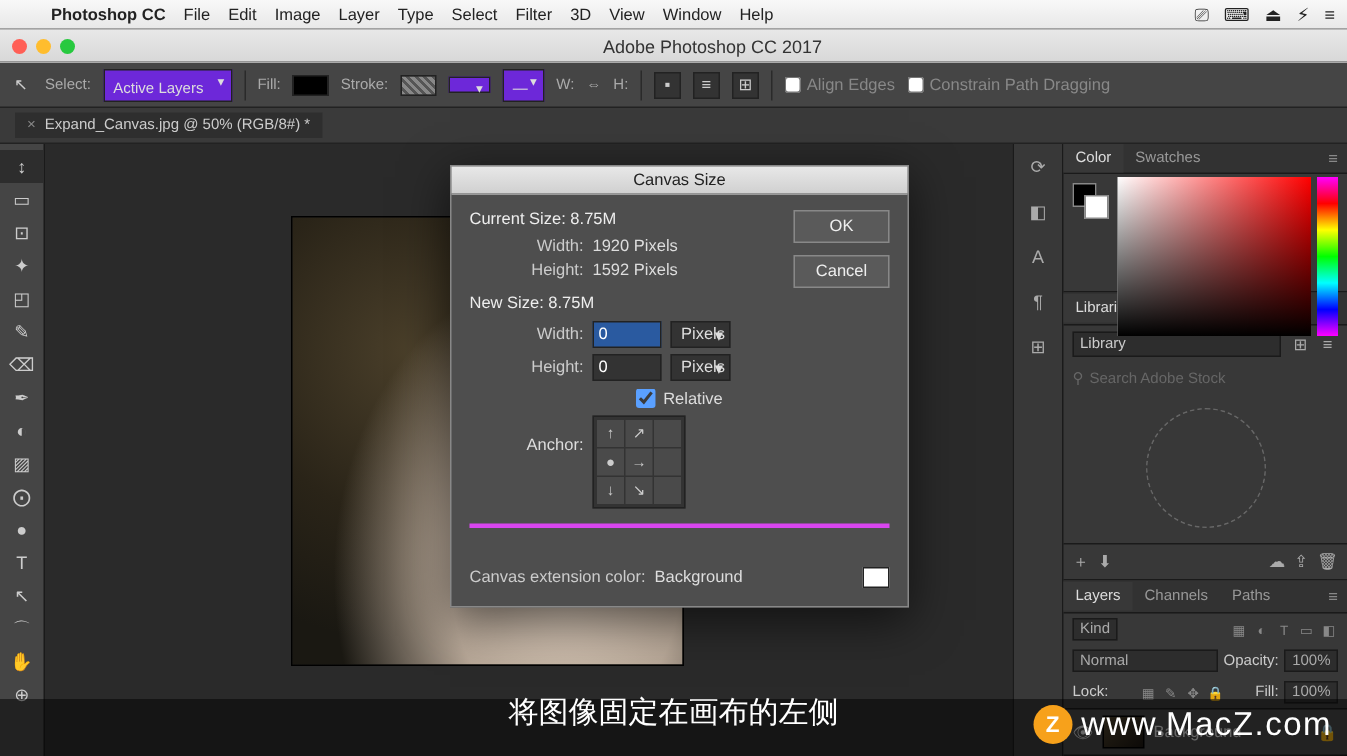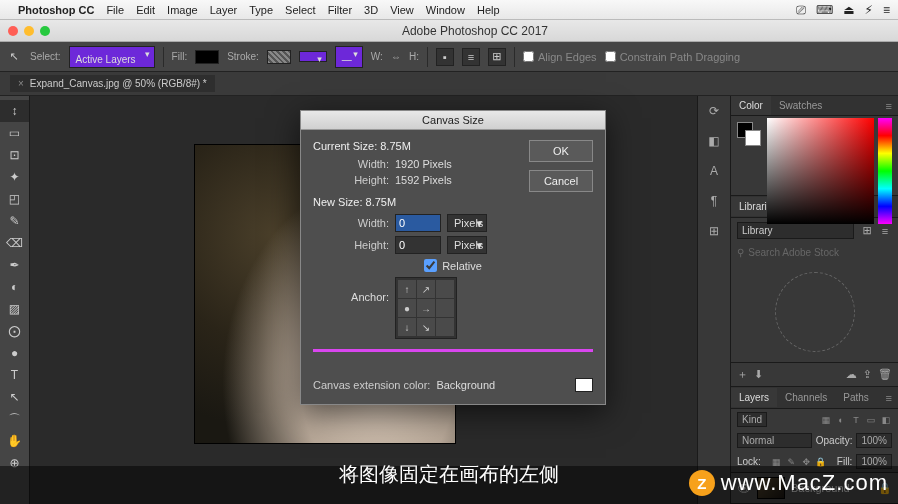--- a/index.html
+++ b/index.html
@@ -1,19 +1,19 @@
 <!DOCTYPE html>
 <html><head>
 <meta charset="utf-8">
 <style>
 * { margin:0; padding:0; box-sizing:border-box; font-family:"Helvetica Neue",Arial,sans-serif; }
 body { width:898px; height:504px; background:#2a2a2a; overflow:hidden; position:relative; font-size:11px; color:#ccc; }
 .mac-menubar { height:20px; background:linear-gradient(#f8f8f8,#e8e8e8); display:flex; align-items:center; padding:0 8px; color:#222; border-bottom:1px solid #bbb; }
 .mac-menubar .apple { font-size:14px; margin-right:10px; }
-.mac-menubar .app { font-weight:bold; margin-right:12px; }
+.mac-menubar .app { font-weight:bold; margin-right:12px;margin-left:16px; }
 .mac-menubar .menu-item { margin-right:12px; }
 .mac-menubar .right { margin-left:auto; display:flex; gap:10px; font-size:12px; }
 .win-title { height:22px; background:linear-gradient(#e8e8e8,#d8d8d8); display:flex; align-items:center; padding:0 8px; color:#333; border-bottom:1px solid #aaa; }
 .traffic { display:flex; gap:6px; margin-right:10px; }
 .dot { width:10px; height:10px; border-radius:50%; }
 .rd{background:#ff5f56}.yd{background:#ffbd2e}.gd{background:#27c93f}
 .win-title .title { flex:1; text-align:center; font-size:12px; }
 .options-bar { height:30px; background:#454545; display:flex; align-items:center; padding:0 6px; gap:8px; border-bottom:1px solid #222; }
 .tool-icon { width:16px; height:16px; display:inline-flex; align-items:center; justify-content:center; }
 .select-box { background:#6d28d9; border:1px solid #222; padding:7px 18px 2px 6px; position:relative; color:#ddd; font-size:10px; }
@@ -32,21 +32,21 @@
 .toolbar .tb { height:22px; display:flex; align-items:center; justify-content:center; color:#ccc; font-size:12px; }
 .toolbar .tb.sel { background:#2d2d2d; }
 .canvas-area { flex:1; position:relative; background:#2a2a2a; }
 .photo { position:absolute; left:164px; top:48px; width:262px; height:300px; background:
   radial-gradient(ellipse at 70% 80%, #d8c8b8 0%, #b8a898 30%, transparent 60%),
   radial-gradient(circle at 30% 30%, #4a3f2a 0%, #2a2418 40%, #1a1812 70%),
   linear-gradient(135deg,#3a342a,#1a1815);
   border:1px solid #000; }
 .right-dock { width:33px; background:#383838; border-left:1px solid #1a1a1a; display:flex; flex-direction:column; align-items:center; padding-top:6px; gap:12px; }
 .right-dock .ri { width:18px;height:18px;color:#aaa;display:flex;align-items:center;justify-content:center;font-size:12px; }
-.panels { width:168px; background:#383838; display:flex; flex-direction:column; border-left:1px solid #1a1a1a; }
+.panels { width:190px; background:#383838; display:flex; flex-direction:column; border-left:1px solid #1a1a1a; }
 .panel-tabs { display:flex; height:22px; background:#323232; border-bottom:1px solid #1a1a1a; align-items:center; }
 .ptab { padding:4px 8px; font-size:10px; color:#999; }
 .ptab.active { background:#383838; color:#ddd; }
 .ptab-menu { margin-left:auto; padding:0 6px; color:#888; }
 .color-panel { height:120px; padding:6px; position:relative; }
 .fgbg { position:absolute; left:6px; top:6px; width:24px; height:24px; }
 .fgbg .fg { position:absolute; width:16px; height:16px; background:#000; border:1px solid #888; left:0; top:0; }
 .fgbg .bg { position:absolute; width:16px; height:16px; background:#fff; border:1px solid #888; right:0; bottom:0; }
 .color-field { position:absolute; left:36px; top:2px; right:24px; height:106px; background:linear-gradient(to bottom, transparent, #000), linear-gradient(to right, #fff, #ff0000); }
 .hue { position:absolute; right:6px; top:2px; width:14px; height:106px; background:linear-gradient(to bottom,#ff00ff,#ff0000,#ffff00,#00ff00,#00ffff,#0000ff,#ff00ff); }

